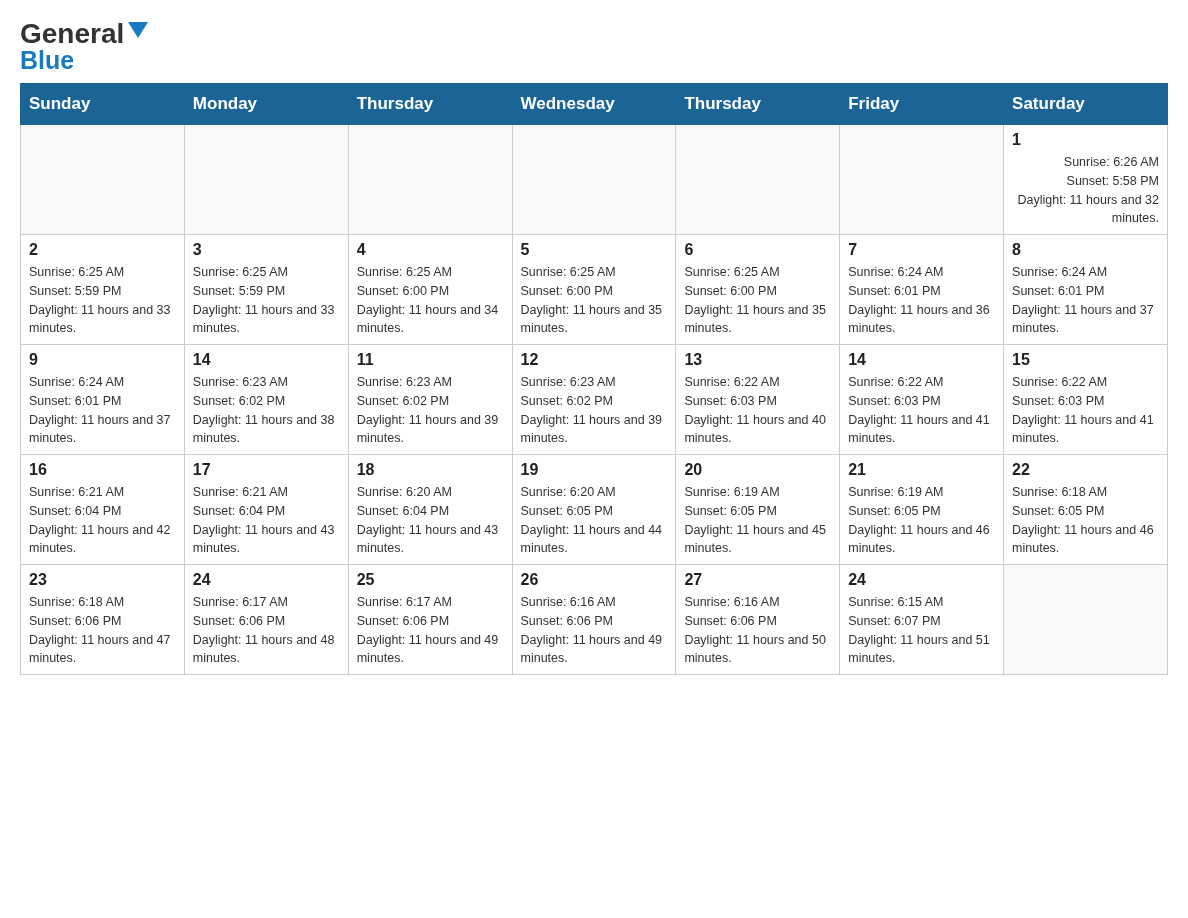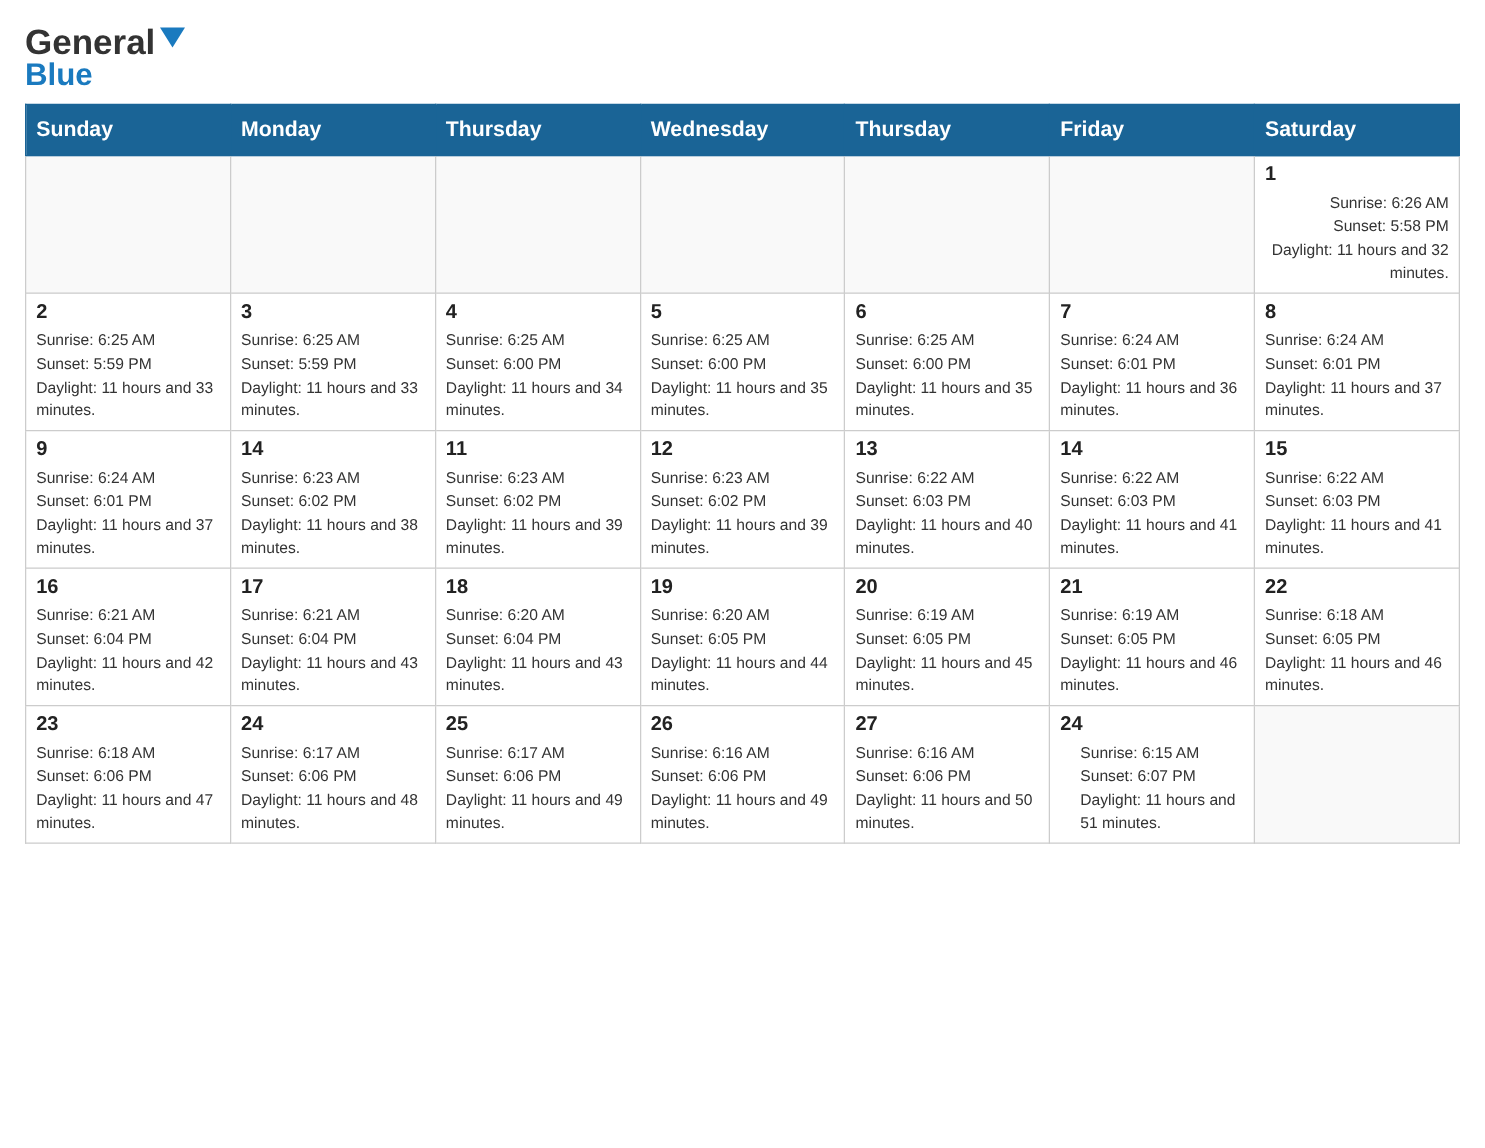--- a/index.html
+++ b/index.html
@@ -296,20 +296,20 @@
 Daylight: 11 hours and 49 minutes.</div>
         </td>
         <td>
           <div class="day-number">27</div>
           <div class="day-info" style="white-space: pre-line;">Sunrise: 6:16 AM
 Sunset: 6:06 PM
 Daylight: 11 hours and 50 minutes.</div>
         </td>
         <td>
           <div class="day-number">24</div>
-          <div class="day-info" style="white-space: pre-line; margin-left: 16px;">Sunrise: 6:15 AM
+          <div class="day-info" style="white-space: pre-line;">Sunrise: 6:15 AM
 Sunset: 6:07 PM
 Daylight: 11 hours and 51 minutes.</div>
         </td>
         <td class="empty-cell"></td>
       </tr>
     </tbody>
 </table>
 
 </body></html>

